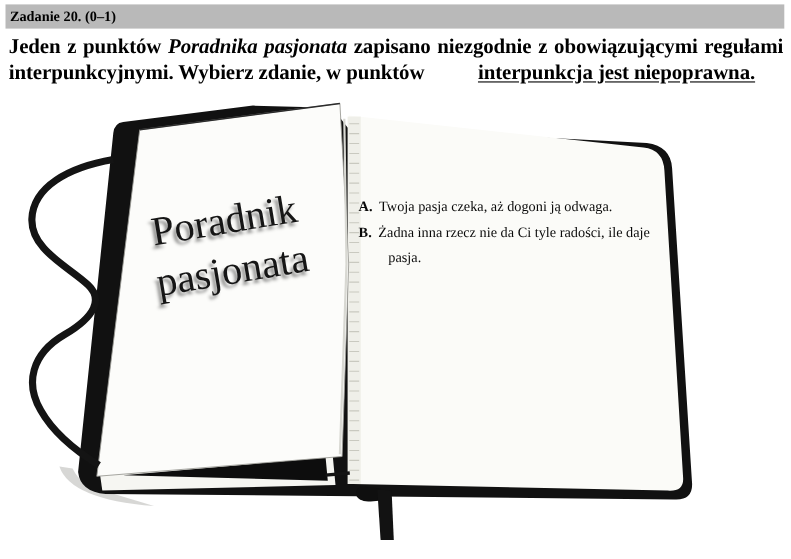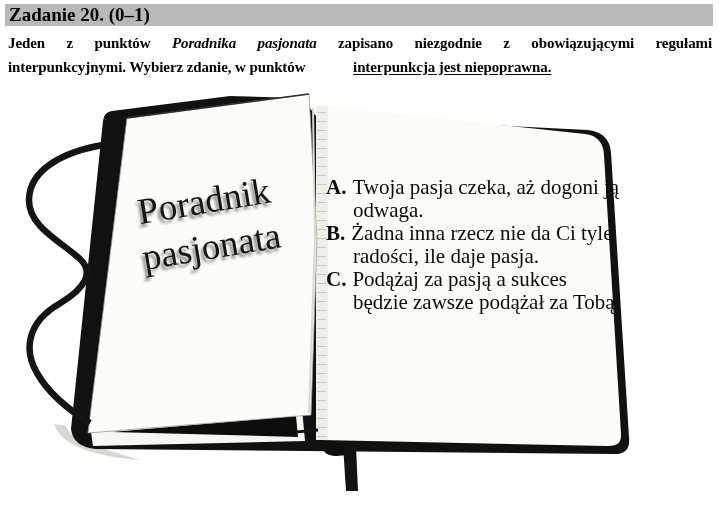--- a/index.html
+++ b/index.html
@@ -4,44 +4,44 @@
 <style>
   html,body{margin:0;padding:0;background:#ffffff;}
   .page{
     position:relative;width:719px;height:508px;background:#ffffff;
     font-family:"Liberation Serif", serif;color:#000;overflow:hidden;
   }
   
   .task-header{
     position:absolute;left:5px;top:4px;width:708px;height:22px;
     background:#b9b9b9;box-sizing:border-box;padding-left:4px;
-    font-weight:bold;font-size:19px;line-height:22px;
+    font-weight:bold;font-size:13px;line-height:22px;
   }
   
   .prompt{
     position:absolute;left:8px;top:31px;width:704px;
-    font-weight:bold;font-size:15px;line-height:24px;letter-spacing:-0.1px;
+    font-weight:bold;font-size:19px;line-height:24px;letter-spacing:-0.1px;
   }
   .prompt .jline{text-align:justify;text-align-last:justify;}
   .prompt .lline{text-align:left;}
   .prompt i{font-style:italic;}
   .prompt u{text-underline-offset:2px;padding-left:44px;}
   
   .figure{position:absolute;left:0;top:88px;width:719px;height:420px;}
   .figure svg{position:absolute;left:0;top:0;}
   .cover-title{
     position:absolute;left:108px;top:90px;width:200px;height:94px;
     transform:rotate(-9.5deg);transform-origin:50% 50%;
     font-size:37px;line-height:46px;text-align:center;color:#161616;
     text-shadow:-3px 3px 3px rgba(0,0,0,0.45);
     white-space:nowrap;
   }
   .options{
     position:absolute;left:326px;top:88px;width:298px;
-    font-size:21px;line-height:23px;color:#0a0a0a;
+    font-size:13px;line-height:23px;color:#0a0a0a;
   }
   .option{padding-left:27px;text-indent:-27px;}
   .option b{margin-right:6px;}
 </style>
 </head>
 <body>
 
 <div class="page">
 
   <div class="task-header">
@@ -86,17 +86,16 @@
     </svg>
 
     <div class="cover-title">
       <div>Poradnik</div>
       <div>pasjonata</div>
     </div>
 
     <div class="options">
       <div class="option"><b>A.</b><span>Twoja pasja czeka, aż dogoni ją odwaga.</span></div>
       <div class="option"><b>B.</b><span>Żadna inna rzecz nie da Ci tyle radości, ile daje pasja.</span></div>
-      <div class="option"><b>C.</b><span>Podążaj za pasją a sukces będzie zawsze podążał za Tobą.</span></div>
     </div>
   </div>
 
 </div>
 
 </body></html>

